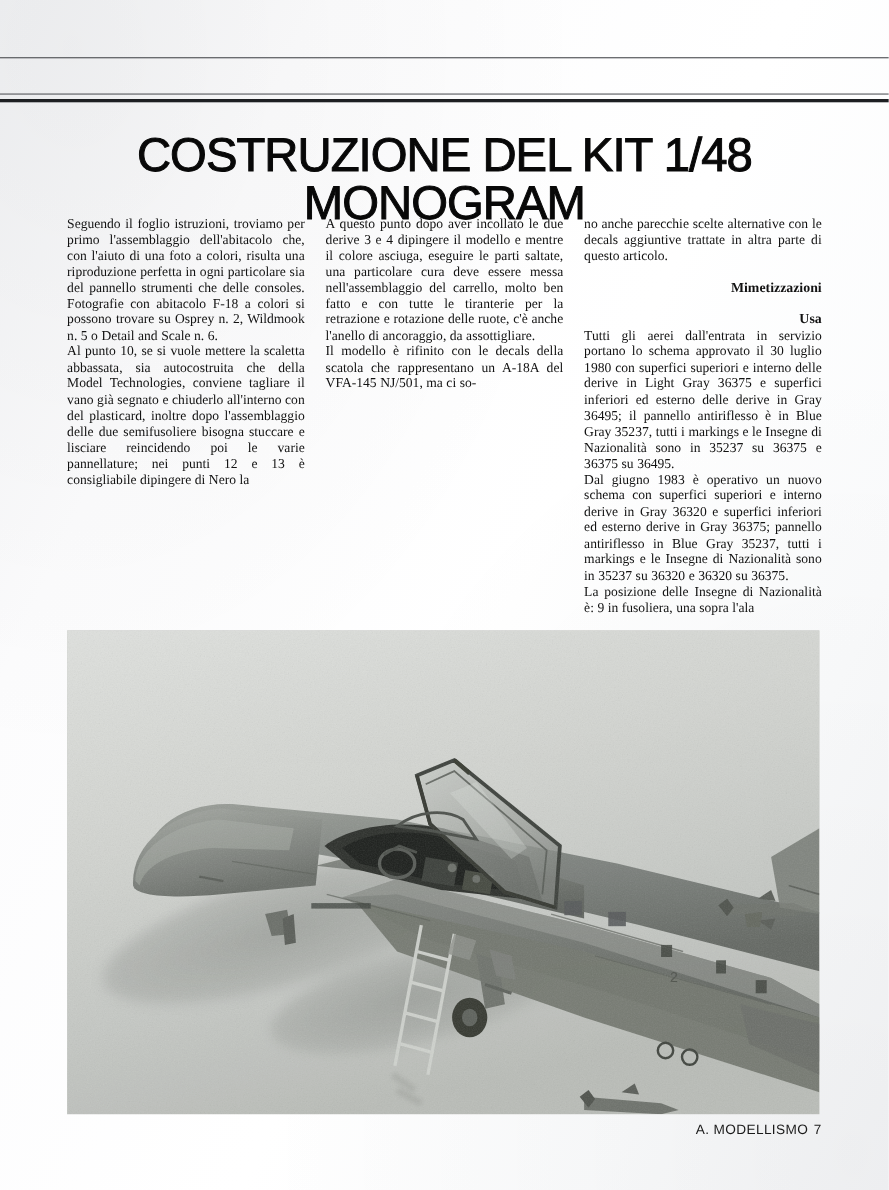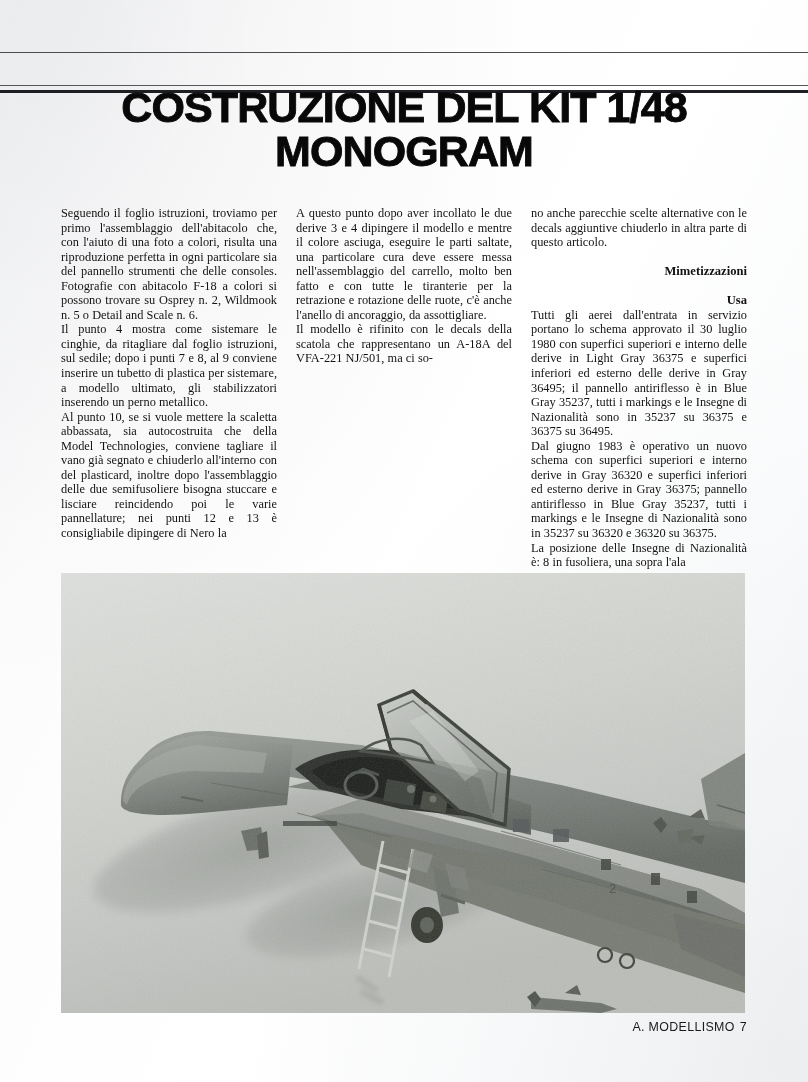--- a/index.html
+++ b/index.html
@@ -42,39 +42,39 @@
     background: #3a3c40;
   }
   .rule-top    { top: 52px;  height: 1.4px; background:#494b4f; }
   .rule-mid    { top: 85px;  height: 1.4px; background:#55575b; }
   .rule-bottom { top: 90px;  height: 2.6px; background:#1d1f22; }
 
   
   .title-block {
     position: absolute;
     left: 40px;
-    top: 85px;
+    top: 119px;
     width: 728px;
     text-align: center;
     font-family: "Liberation Sans", sans-serif;
-    font-weight: bold;
+    font-weight: normal;
     font-size: 43px;
     line-height: 44px;
     letter-spacing: -0.9px;
     color: #080808;
     -webkit-text-stroke: 0.9px #080808;
   }
   .title-line-1 { display:block; white-space: nowrap; }
   .title-line-2 { display:block; white-space: nowrap; }
 
   
   .columns {
     position: absolute;
     left: 61px;
-    top: 206px;
+    top: 196px;
     width: 686px;
     display: flex;
     gap: 19px;
     align-items: flex-start;
   }
   .col {
     width: 216px;
     flex: 0 0 216px;
   }
   .col p {
@@ -133,38 +133,37 @@
 <div class="rule rule-bottom"></div>
 
 <div class="title-block">
   <span class="title-line-1">COSTRUZIONE DEL KIT 1/48</span>
   <span class="title-line-2">MONOGRAM</span>
 </div>
 
 <div class="columns">
   <div class="col">
     <p>Seguendo il foglio istruzioni, troviamo per primo l'assemblaggio dell'abitacolo che, con l'aiuto di una foto a colori, risulta una riproduzione perfetta in ogni particolare sia del pannello strumenti che delle consoles. Fotografie con abitacolo F-18 a colori si possono trovare su Osprey n. 2, Wildmook n. 5 o Detail and Scale n. 6.</p>
-    <p>Il punto 4 mostra come sistemare le cinghie, da ritagliare dal foglio istruzioni, sul sedile; dopo i punti 7 e 8, al 9 conviene inserire un tubetto di plastica per sistemare, a modello ultimato, gli stabilizzatori inserendo un perno metallico.</p>
     <p>Al punto 10, se si vuole mettere la scaletta abbassata, sia autocostruita che della Model Technologies, conviene tagliare il vano già segnato e chiuderlo all'interno con del plasticard, inoltre dopo l'assemblaggio delle due semifusoliere bisogna stuccare e lisciare reincidendo poi le varie pannellature; nei punti 12 e 13 è consigliabile dipingere di Nero la</p>
   </div>
 
   <div class="col">
     <p>A questo punto dopo aver incollato le due derive 3 e 4 dipingere il modello e mentre il colore asciuga, eseguire le parti saltate, una particolare cura deve essere messa nell'assemblaggio del carrello, molto ben fatto e con tutte le tiranterie per la retrazione e rotazione delle ruote, c'è anche l'anello di ancoraggio, da assottigliare.</p>
-    <p>Il modello è rifinito con le decals della scatola che rappresentano un A-18A del VFA-221 NJ/501, ma ci so-</p>
+    <p>Il modello è rifinito con le decals della scatola che rappresentano un A-18A del VFA-145 NJ/501, ma ci so-</p>
   </div>
 
   <div class="col">
-    <p>no anche parecchie scelte alternative con le decals aggiuntive chiuderlo in altra parte di questo articolo.</p>
+    <p>no anche parecchie scelte alternative con le decals aggiuntive trattate in altra parte di questo articolo.</p>
     <div class="spacer-lg"></div>
     <h3>Mimetizzazioni</h3>
     <div class="spacer-sm"></div>
     <h3>Usa</h3>
     <p>Tutti gli aerei dall'entrata in servizio portano lo schema approvato il 30 luglio 1980 con superfici superiori e interno delle derive in Light Gray 36375 e superfici inferiori ed esterno delle derive in Gray 36495; il pannello antiriflesso è in Blue Gray 35237, tutti i markings e le Insegne di Nazionalità sono in 35237 su 36375 e 36375 su 36495.</p>
     <p>Dal giugno 1983 è operativo un nuovo schema con superfici superiori e interno derive in Gray 36320 e superfici inferiori ed esterno derive in Gray 36375; pannello antiriflesso in Blue Gray 35237, tutti i markings e le Insegne di Nazionalità sono in 35237 su 36320 e 36320 su 36375.</p>
-    <p>La posizione delle Insegne di Nazionalità è: 8 in fusoliera, una sopra l'ala</p>
+    <p>La posizione delle Insegne di Nazionalità è: 9 in fusoliera, una sopra l'ala</p>
   </div>
 </div>
 
 <div class="photo-wrap">
   <svg viewBox="0 0 684 440" preserveAspectRatio="none">
     <defs>
       <linearGradient id="bgGrad" x1="0" y1="0" x2="0.35" y2="1">
         <stop offset="0%" stop-color="#e2e3e1"></stop>
         <stop offset="40%" stop-color="#d6d7d4"></stop>
         <stop offset="75%" stop-color="#c8cac7"></stop>

